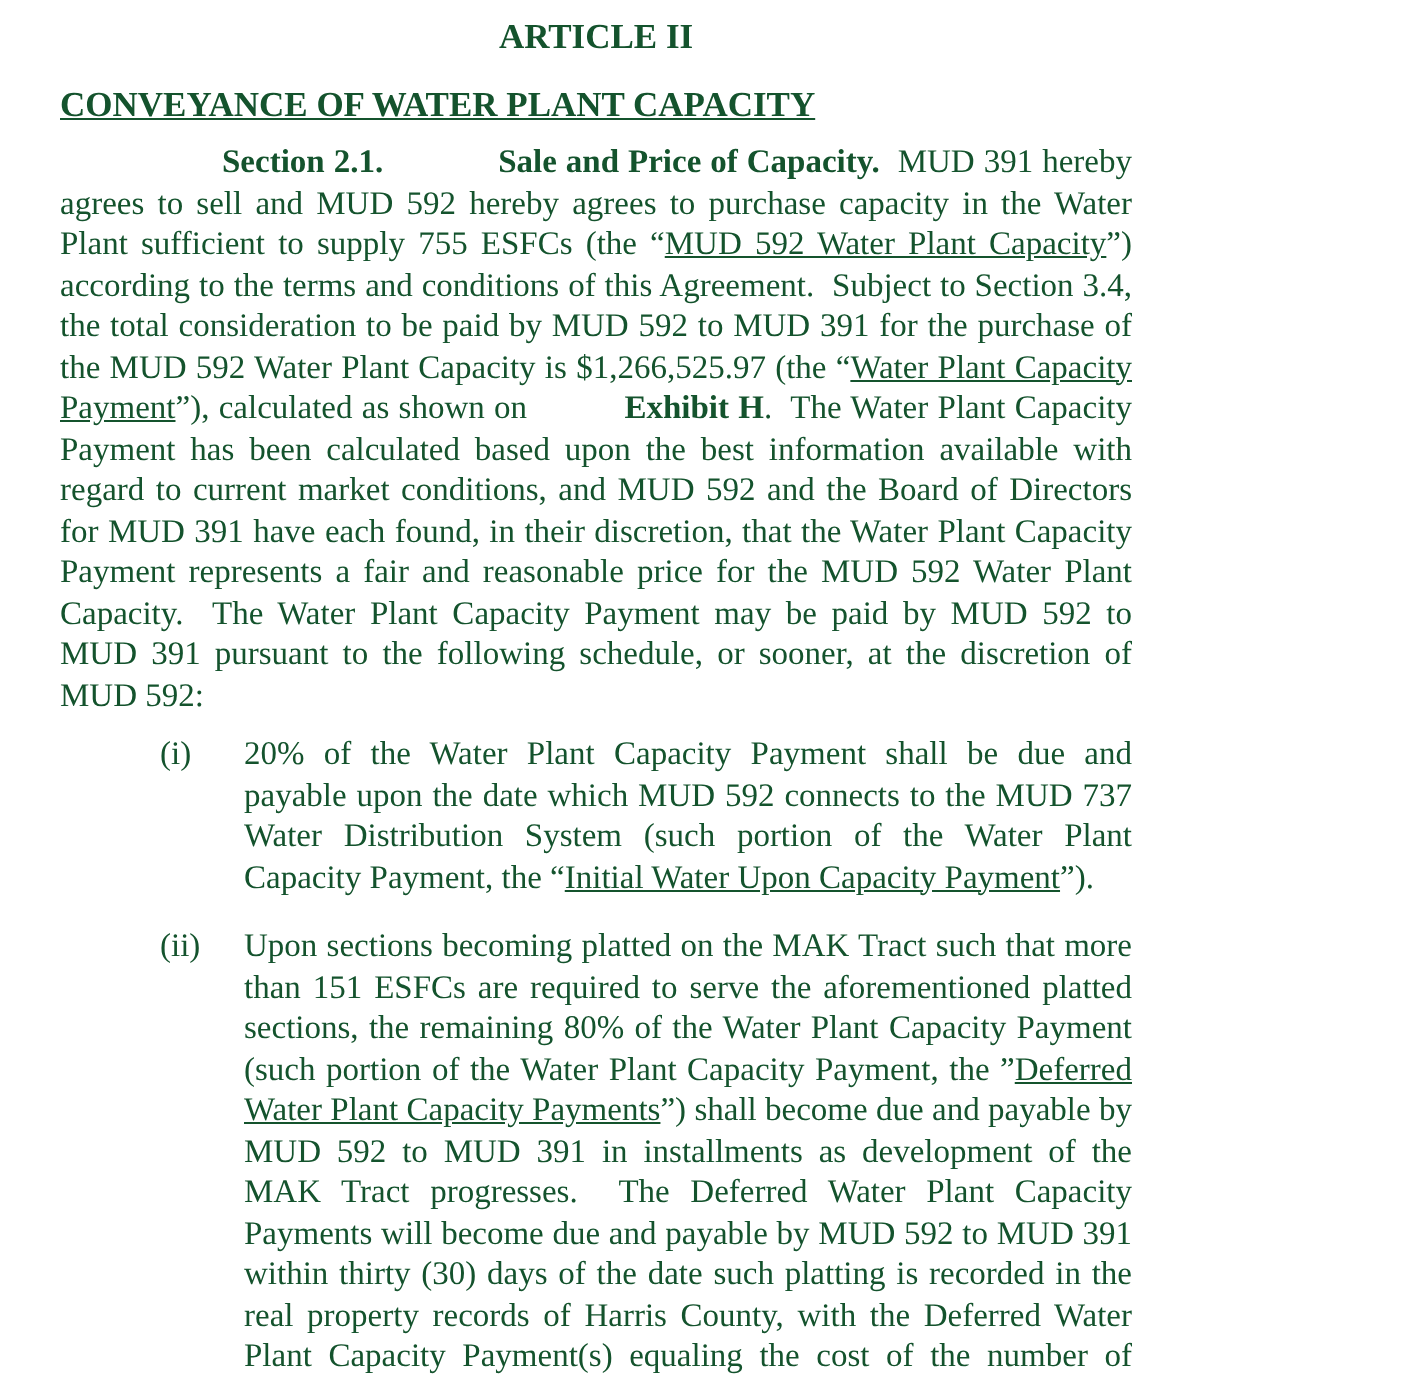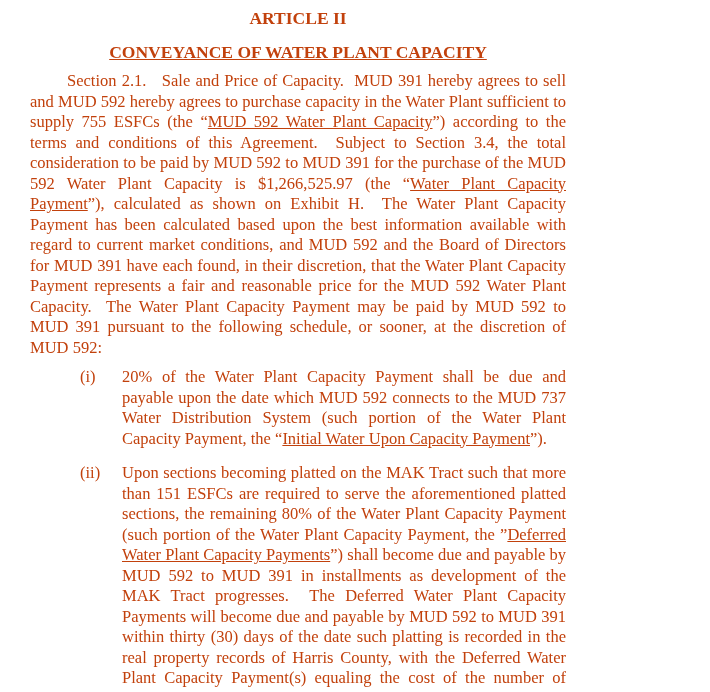--- a/index.html
+++ b/index.html
@@ -8,31 +8,30 @@
     background: #ffffff;
     overflow: hidden;
   }
   .page {
     box-sizing: border-box;
     width: 596px; height: 692px;
     padding: 8px 30px 0 30px;
     font-family: "Liberation Serif", "DejaVu Serif", serif;
     font-size: 16.5px;
     line-height: 20.5px;
-    color: #c2410c;
+    color: #14532d;
   }
   .doc-title {
     margin: 0 0 13px 0;
     text-align: center;
     font-weight: bold;
     font-size: 17.5px;
   }
   .doc-heading {
     margin: 0 0 9px 0;
-    text-align: center;
     font-weight: bold;
     font-size: 17.5px;
     text-decoration: underline;
   }
   .para {
     margin: 0 0 9px 0;
     text-align: justify;
     text-indent: 37px;
   }
   .schedule {
@@ -46,21 +45,21 @@
   }
   .marker {
     flex: 0 0 42px;
     width: 42px;
     margin-left: 50px;
   }
   .item-body {
     flex: 1 1 auto;
     text-align: justify;
   }
-  .b { font-weight: normal; }
+  .b { font-weight: bold; margin-left: 44px; }
   .u { text-decoration: underline; }
 </style>
 </head>
 <body>
 
 <div class="page">
   <p class="doc-title">ARTICLE II</p>
 
   <p class="doc-heading">CONVEYANCE OF WATER PLANT CAPACITY</p>
 

